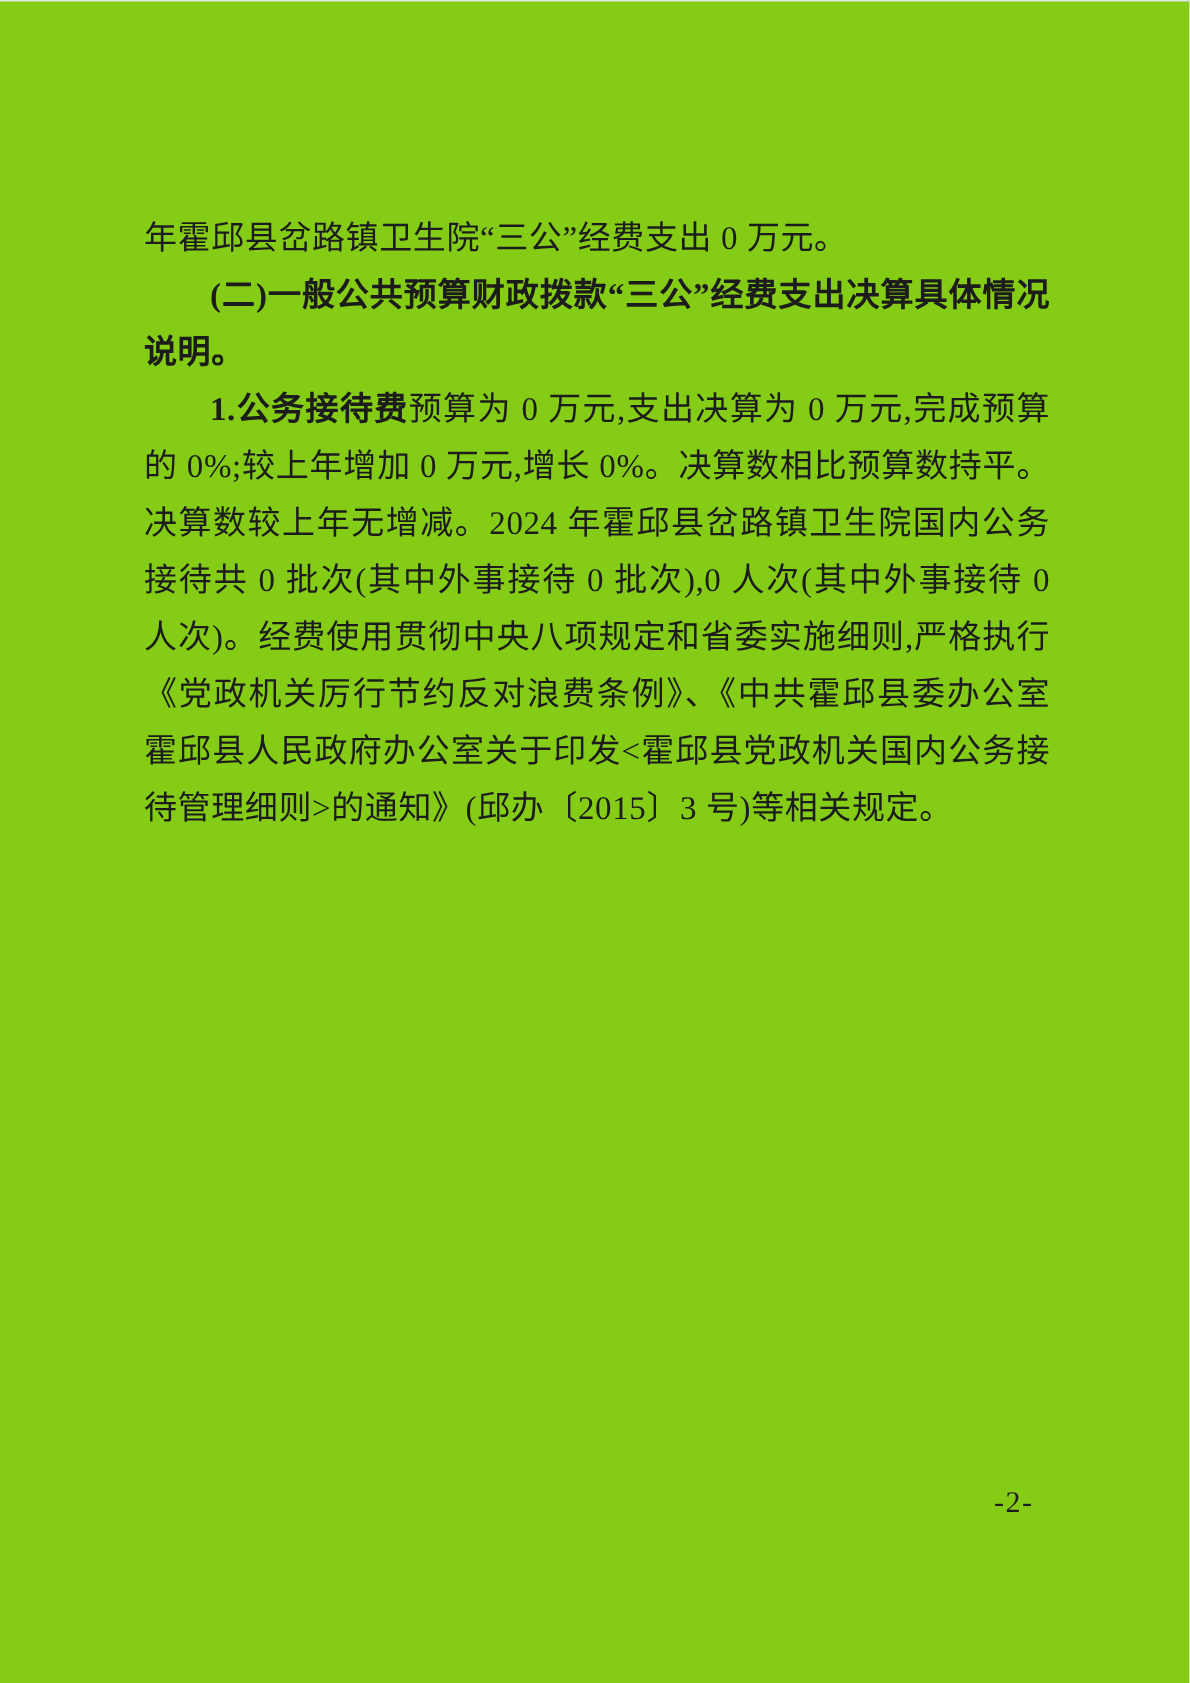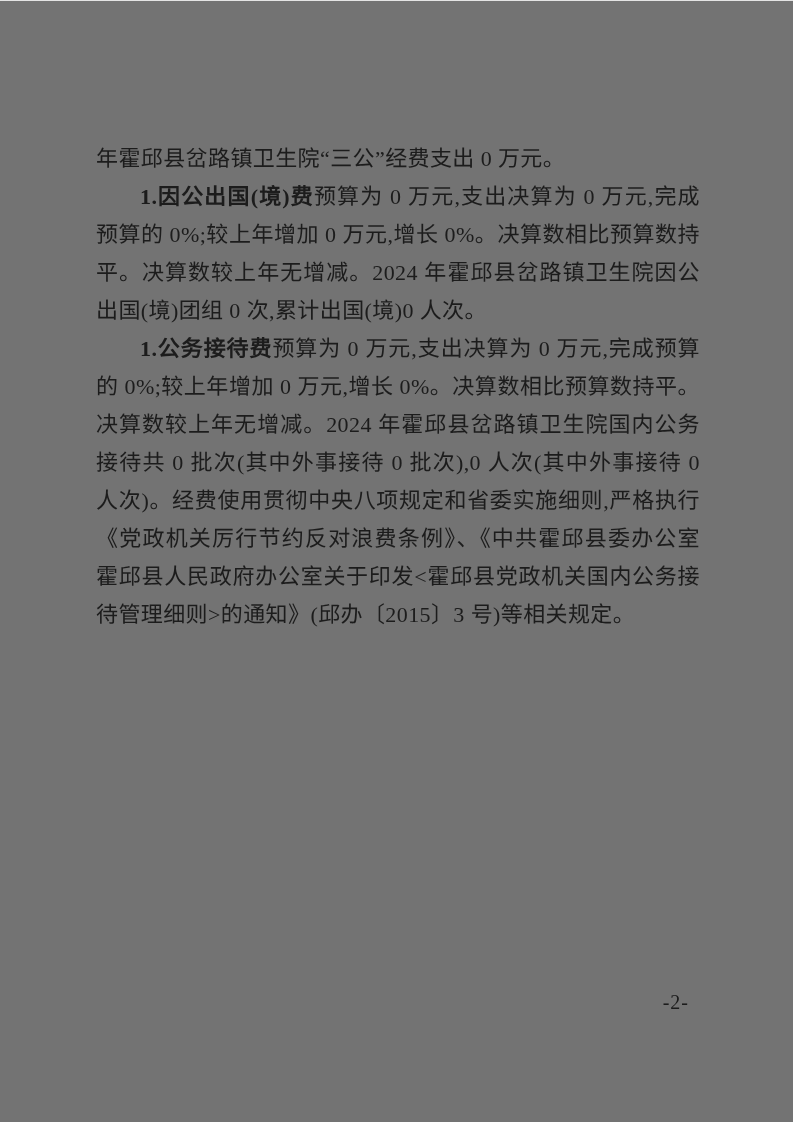--- a/index.html
+++ b/index.html
@@ -5,21 +5,21 @@
 <style>
   html, body {
     margin: 0;
     padding: 0;
     background: #ffffff;
   }
   .page {
     position: relative;
     width: 793px;
     height: 1122px;
-    background: #737373;
+    background: #84cc16;
     border-top: 1px solid #e4e4e4;
     overflow: hidden;
     font-family: "Liberation Serif", "DejaVu Serif", serif;
     color: #1c1c1c;
   }
   .content {
     position: absolute;
     left: 96px;
     top: 139px;
     width: 604px;
@@ -51,23 +51,23 @@
   }
 </style>
 </head>
 <body>
 
 <div class="page">
   <div class="content">
 
     <p class="para"><span>年霍邱县岔路镇卫生院“三公”经费支出 0 万元。</span></p>
 
+    <p class="para indent heading"><span>(二)一般公共预算财政拨款“三公”经费支出决算具体情况说明。</span></p>
 
 
-    <p class="para indent"><b class="lead">1.因公出国(境)费</b><span>预算为 0 万元,支出决算为 0 万元,完成预算的 0%;较上年增加 0 万元,增长 0%。决算数相比预算数持平。决算数较上年无增减。2024 年霍邱县岔路镇卫生院因公出国(境)团组 0 次,累计出国(境)0 人次。</span></p>
 
     <p class="para indent"><b class="lead">1.公务接待费</b><span>预算为 0 万元,支出决算为 0 万元,完成预算的 0%;较上年增加 0 万元,增长 0%。决算数相比预算数持平。决算数较上年无增减。2024 年霍邱县岔路镇卫生院国内公务接待共 0 批次(其中外事接待 0 批次),0 人次(其中外事接待 0 人次)。经费使用贯彻中央八项规定和省委实施细则,严格执行《党政机关厉行节约反对浪费条例》、《中共霍邱县委办公室　霍邱县人民政府办公室关于印发&lt;霍邱县党政机关国内公务接待管理细则&gt;的通知》(邱办〔2015〕3 号)等相关规定。</span></p>
 
 
   </div>
 
   <div class="footer">-2-</div>
 </div>
 
 </body></html>

